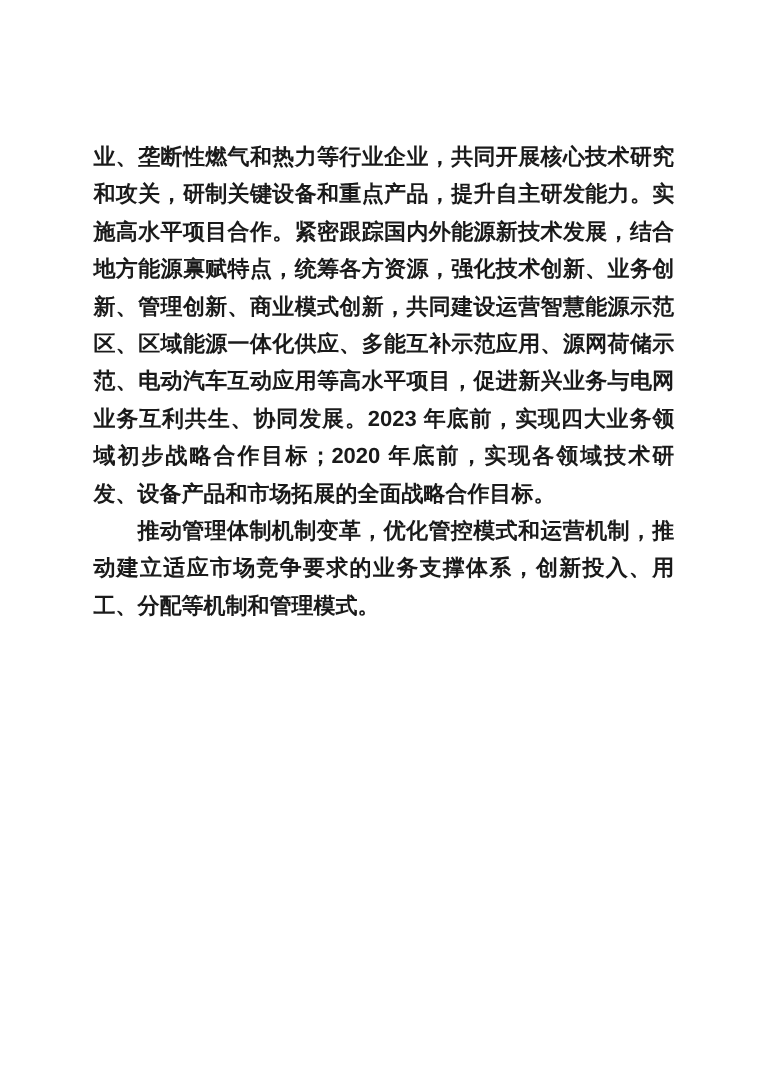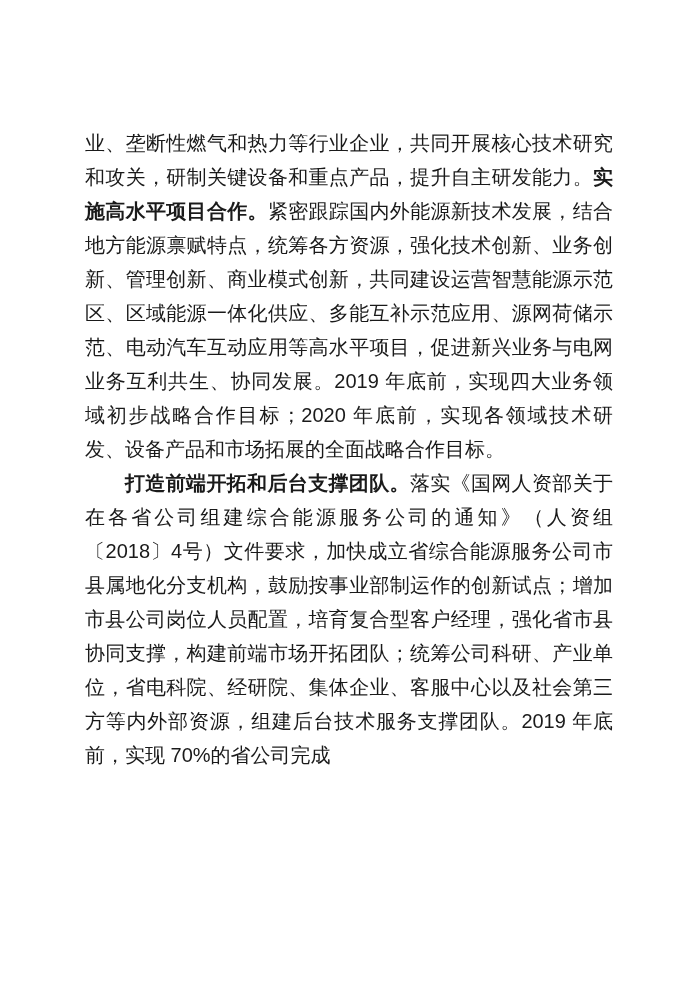--- a/index.html
+++ b/index.html
@@ -39,25 +39,25 @@
   p.para.indent {
     text-indent: 2em;
   }
   p.para.heading {
     font-weight: 700;
   }
   .run-bold {
     font-weight: 700;
   }
   .run-normal {
-    font-weight: 400;
+    font-weight: 700;
     margin-top: 32px;
   }
 </style>
 </head>
 <body>
 
 <div class="page">
   <div class="doc-body">
-      <p class="para"><span class="run-normal">业、垄断性燃气和热力等行业企业，共同开展核心技术研究和攻关，研制关键设备和重点产品，提升自主研发能力。</span><span class="run-bold">实施高水平项目合作。</span><span class="run-normal">紧密跟踪国内外能源新技术发展，结合地方能源禀赋特点，统筹各方资源，强化技术创新、业务创新、管理创新、商业模式创新，共同建设运营智慧能源示范区、区域能源一体化供应、多能互补示范应用、源网荷储示范、电动汽车互动应用等高水平项目，促进新兴业务与电网业务互利共生、协同发展。2019 年底前，实现四大业务领域初步战略合作目标；2020 年底前，实现各领域技术研发、设备产品和市场拓展的全面战略合作目标。</span></p>
-      <p class="para indent"><span class="run-bold">打造前端开拓和后台支撑团队。</span><span class="run-normal">落实《国网人资部关于在各省公司组建综合能源服务公司的通知》（人资组〔2018〕4号）文件要求，加快成立省综合能源服务公司市县属地化分支机构，鼓励按事业部制运作的创新试点；增加市县公司岗位人员配置，培育复合型客户经理，强化省市县协同支撑，构建前端市场开拓团队；统筹公司科研、产业单位，省电科院、经研院、集体企业、客服中心以及社会第三方等内外部资源，组建后台技术服务支撑团队。2019 年底前，实现 70%的省公司完成</span></p>
+      <p class="para"><span class="run-normal">业、垄断性燃气和热力等行业企业，共同开展核心技术研究和攻关，研制关键设备和重点产品，提升自主研发能力。</span><span class="run-bold">实施高水平项目合作。</span><span class="run-normal">紧密跟踪国内外能源新技术发展，结合地方能源禀赋特点，统筹各方资源，强化技术创新、业务创新、管理创新、商业模式创新，共同建设运营智慧能源示范区、区域能源一体化供应、多能互补示范应用、源网荷储示范、电动汽车互动应用等高水平项目，促进新兴业务与电网业务互利共生、协同发展。2023 年底前，实现四大业务领域初步战略合作目标；2020 年底前，实现各领域技术研发、设备产品和市场拓展的全面战略合作目标。</span></p>
+      <p class="para indent"><span class="run-normal">推动管理体制机制变革，优化管控模式和运营机制，推动建立适应市场竞争要求的业务支撑体系，创新投入、用工、分配等机制和管理模式。</span></p>
     </div>
 </div>
 
 </body></html>

